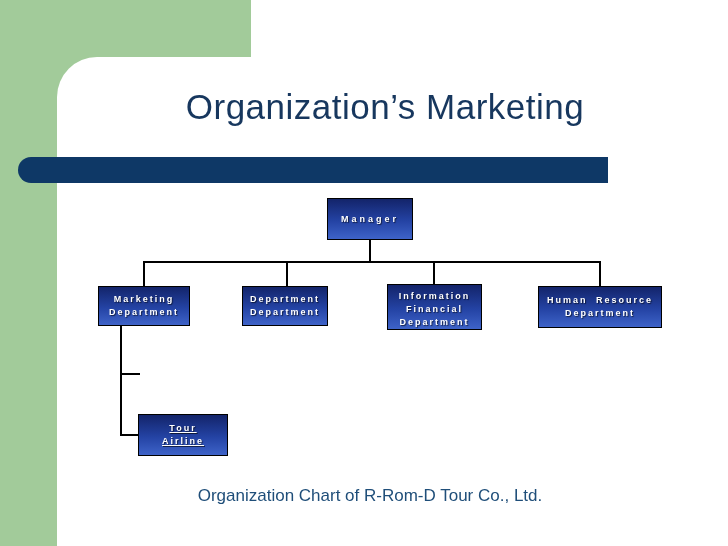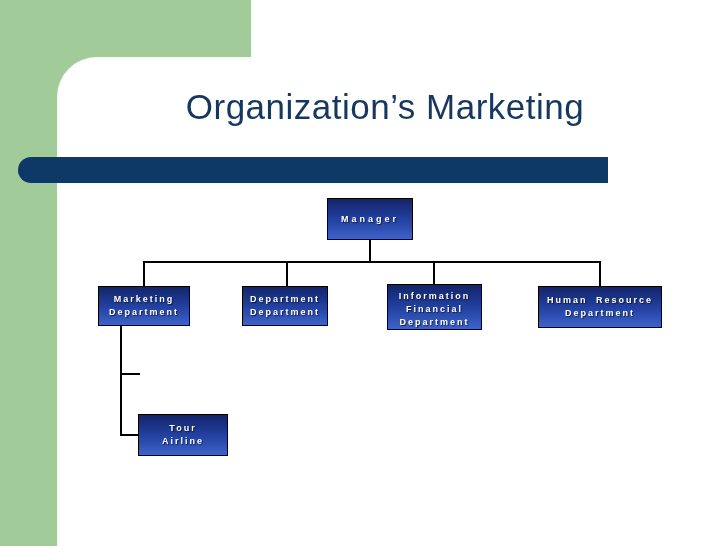--- a/index.html
+++ b/index.html
@@ -70,21 +70,21 @@
     text-shadow:1px 1px 1px rgba(0,0,0,0.6);
     text-align:center;
     white-space:nowrap;
   }
   .n-manager   { left:327px; top:198px; width:86px;  height:42px; letter-spacing:3px; }
   .n-marketing { left:98px;  top:286px; width:92px;  height:40px; }
   .n-financial { left:242px; top:286px; width:86px;  height:40px; }
   .n-it        { left:387px; top:284px; width:95px;  height:46px;justify-content:flex-end; }
   .n-hr        { left:538px; top:286px; width:124px; height:42px; }
   .n-airline   { left:140px; top:353px; width:89px;  height:43px; }
-  .n-tour      { left:138px; top:414px; width:90px;  height:42px; }
+  .n-tour      { left:138px; top:414px; width:90px;  height:42px;text-decoration:underline; }
 
   .caption {
     position:absolute; left:60px; top:484px; width:620px;
     text-align:center;
     font-size:17px; line-height:24px;
     color:var(--caption-blue,#1F4E79);
   }
 </style>
 </head>
 <body>
@@ -136,14 +136,15 @@
     </div>
 
 
     <div class="node n-tour">
       <span class="nline">Tour</span>
       <span class="nline">Airline</span>
     </div>
 
   </div>
 
+  <div class="caption">Organization Chart of R-Rom-D Tour Co., Ltd.</div>
 
 </div>
 
 </body></html>

